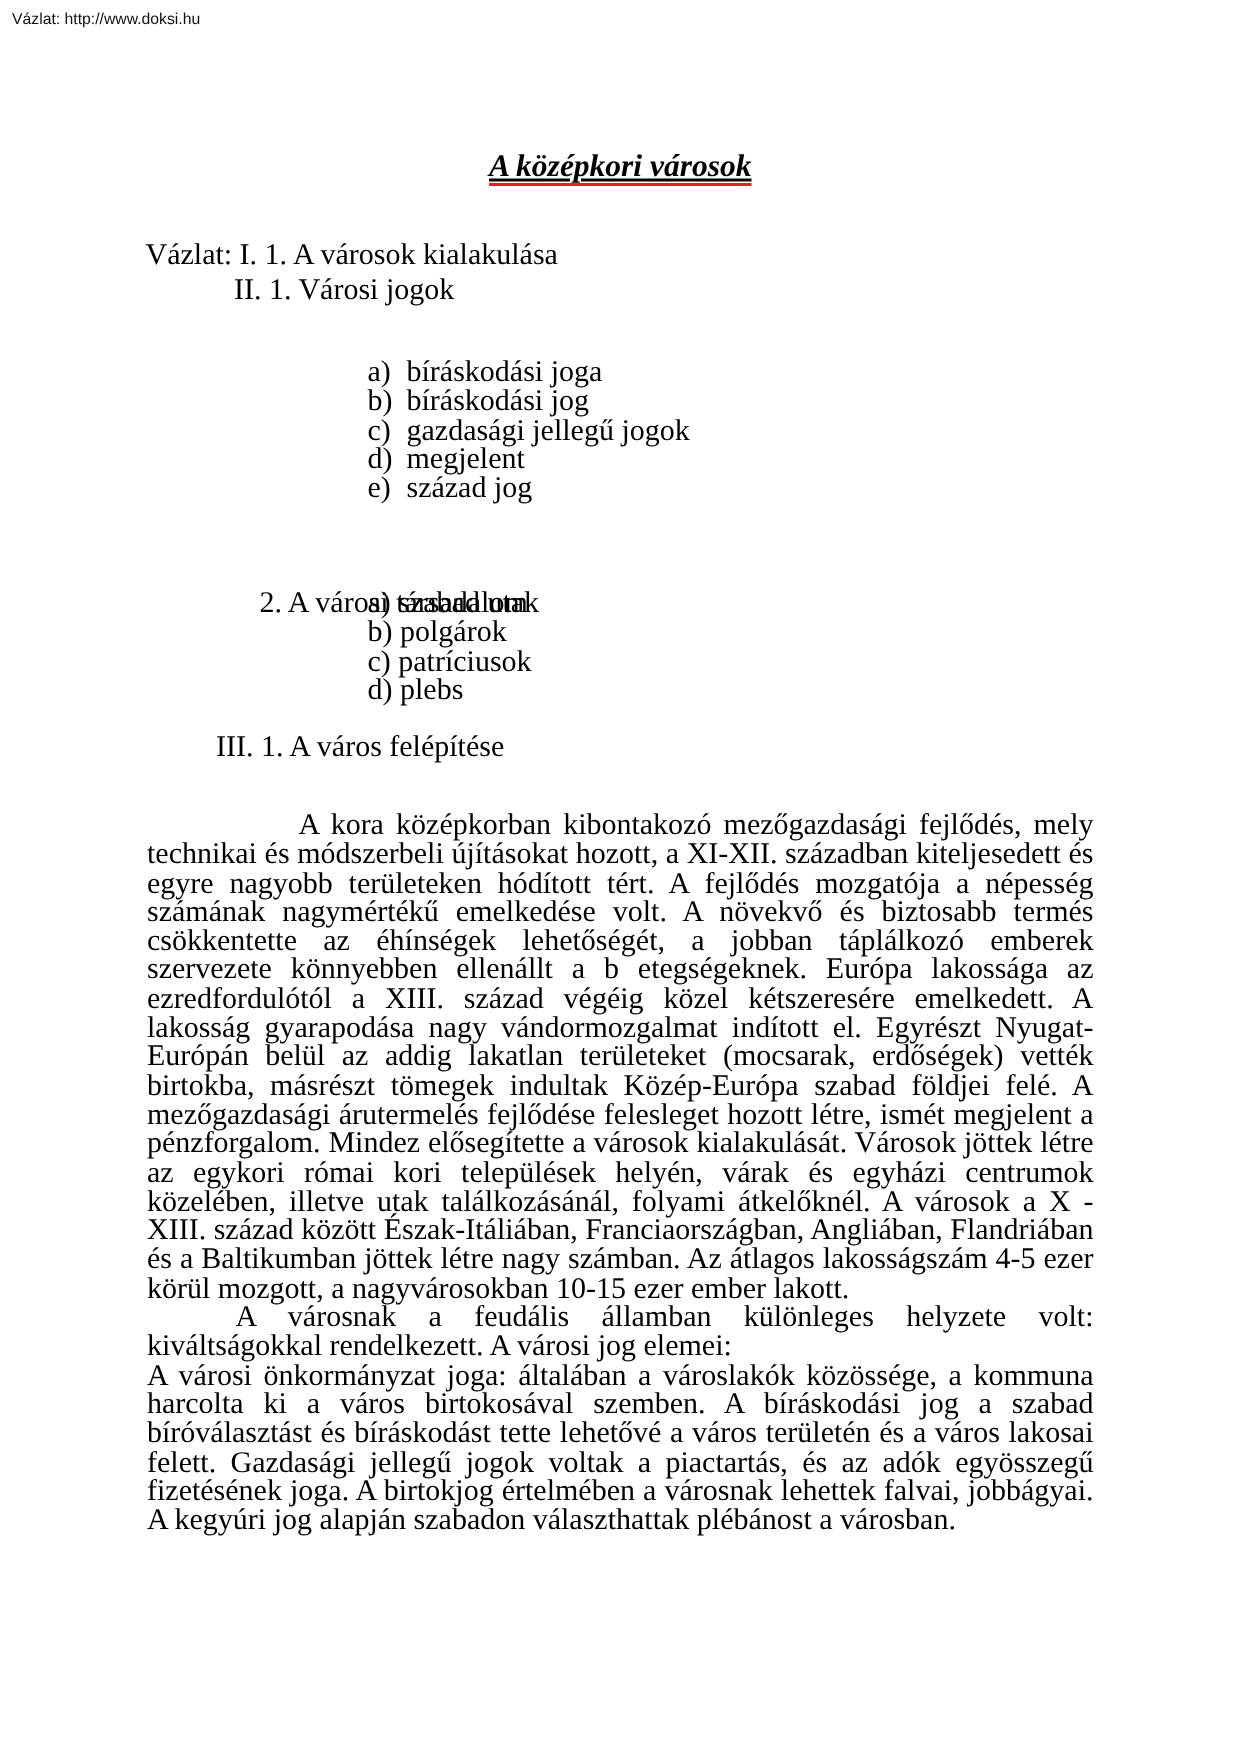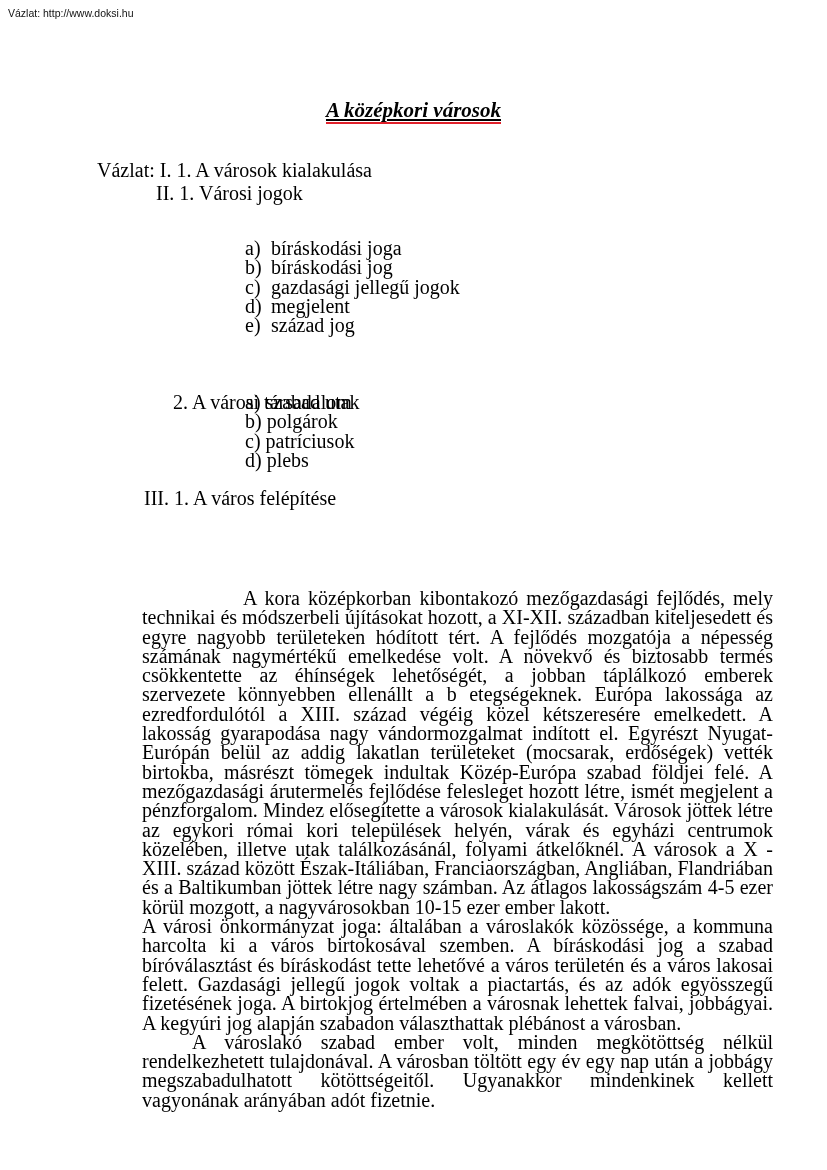--- a/index.html
+++ b/index.html
@@ -14,23 +14,22 @@
     font-family: "Liberation Serif", serif; font-weight: bold; font-size: 21px;
     text-decoration: underline; text-decoration-thickness: 1.5px; text-underline-offset: 2px;
     border-bottom: 2px solid #e0202a; padding-bottom: 1px; line-height: 22px;
   }
   .serif { font-family: "Liberation Serif", serif; font-size: 20px; line-height: 19.3px; }
   .abs { position: absolute; white-space: nowrap; }
   .list { position: absolute; margin: 0; padding: 0; list-style: none; }
   .list li { display: flex; }
   .list.aligned li .mark { width: 26px; display: inline-block; }
   .body-text {
-    position: absolute; left: 98px; top: 589px; width: 631px;
+    position: absolute; left: 98px; top: 541px; width: 631px;
     text-align: justify;
-    margin-left: 44px;
   }
   .body-text p { margin: 0; }
   .indent-big { text-indent: 101px; }
   .indent-mid { text-indent: 59px; }
   .indent-small { text-indent: 50px; }
 </style>
 </head>
 <body>
 
 <div class="source">Vázlat: http://www.doksi.hu</div>
@@ -72,15 +71,15 @@
   <li>a) szabad utak</li>
   <li>b) polgárok</li>
   <li>c) patríciusok</li>
   <li>d) plebs</li>
 </ul>
 
 <div class="abs serif" style="left:144px; top:489px;">III. 1. A város felépítése</div>
 
 <div class="body-text serif">
   <p class="indent-big">A kora középkorban kibontakozó mezőgazdasági fejlődés, mely technikai és módszerbeli újításokat hozott, a XI-XII. században kiteljesedett és egyre nagyobb területeken hódított tért. A fejlődés mozgatója a népesség számának nagymértékű emelkedése volt. A növekvő és biztosabb termés csökkentette az éhínségek lehetőségét, a jobban táplálkozó emberek szervezete könnyebben ellenállt a b etegségeknek. Európa lakossága az ezredfordulótól a XIII. század végéig közel kétszeresére emelkedett. A lakosság gyarapodása nagy vándormozgalmat indított el. Egyrészt Nyugat-Európán belül az addig lakatlan területeket (mocsarak, erdőségek) vették birtokba, másrészt tömegek indultak Közép-Európa szabad földjei felé. A mezőgazdasági árutermelés fejlődése felesleget hozott létre, ismét megjelent a pénzforgalom. Mindez elősegítette a városok kialakulását. Városok jöttek létre az egykori római kori települések helyén, várak és egyházi centrumok közelében, illetve utak találkozásánál, folyami átkelőknél.  A városok a X -XIII. század között Észak-Itáliában, Franciaországban, Angliában, Flandriában és a Baltikumban jöttek létre nagy számban. Az átlagos lakosságszám 4-5 ezer körül mozgott, a nagyvárosokban 10-15 ezer ember lakott.</p>
+  <p class="indent-mid">A városnak a feudális államban különleges helyzete volt: kiváltságokkal rendelkezett. A városi jog elemei:</p>
   <p>A városi önkormányzat joga: általában a városlakók közössége, a kommuna harcolta ki a város birtokosával szemben. A bíráskodási jog a szabad bíróválasztást és bíráskodást tette lehetővé a város területén és a város lakosai felett. Gazdasági jellegű jogok voltak a piactartás, és az adók egyösszegű fizetésének joga. A birtokjog értelmében a városnak lehettek falvai, jobbágyai. A kegyúri jog alapján szabadon választhattak plébánost a városban.</p>
-  <p class="indent-small">A városlakó szabad ember volt, minden megkötöttség nélkül rendelkezhetett tulajdonával. A városban töltött egy év egy nap után a jobbágy megszabadulhatott kötöttségeitől. Ugyanakkor mindenkinek kellett vagyonának arányában adót fizetnie.</p>
 </div>
 
 </body></html>

